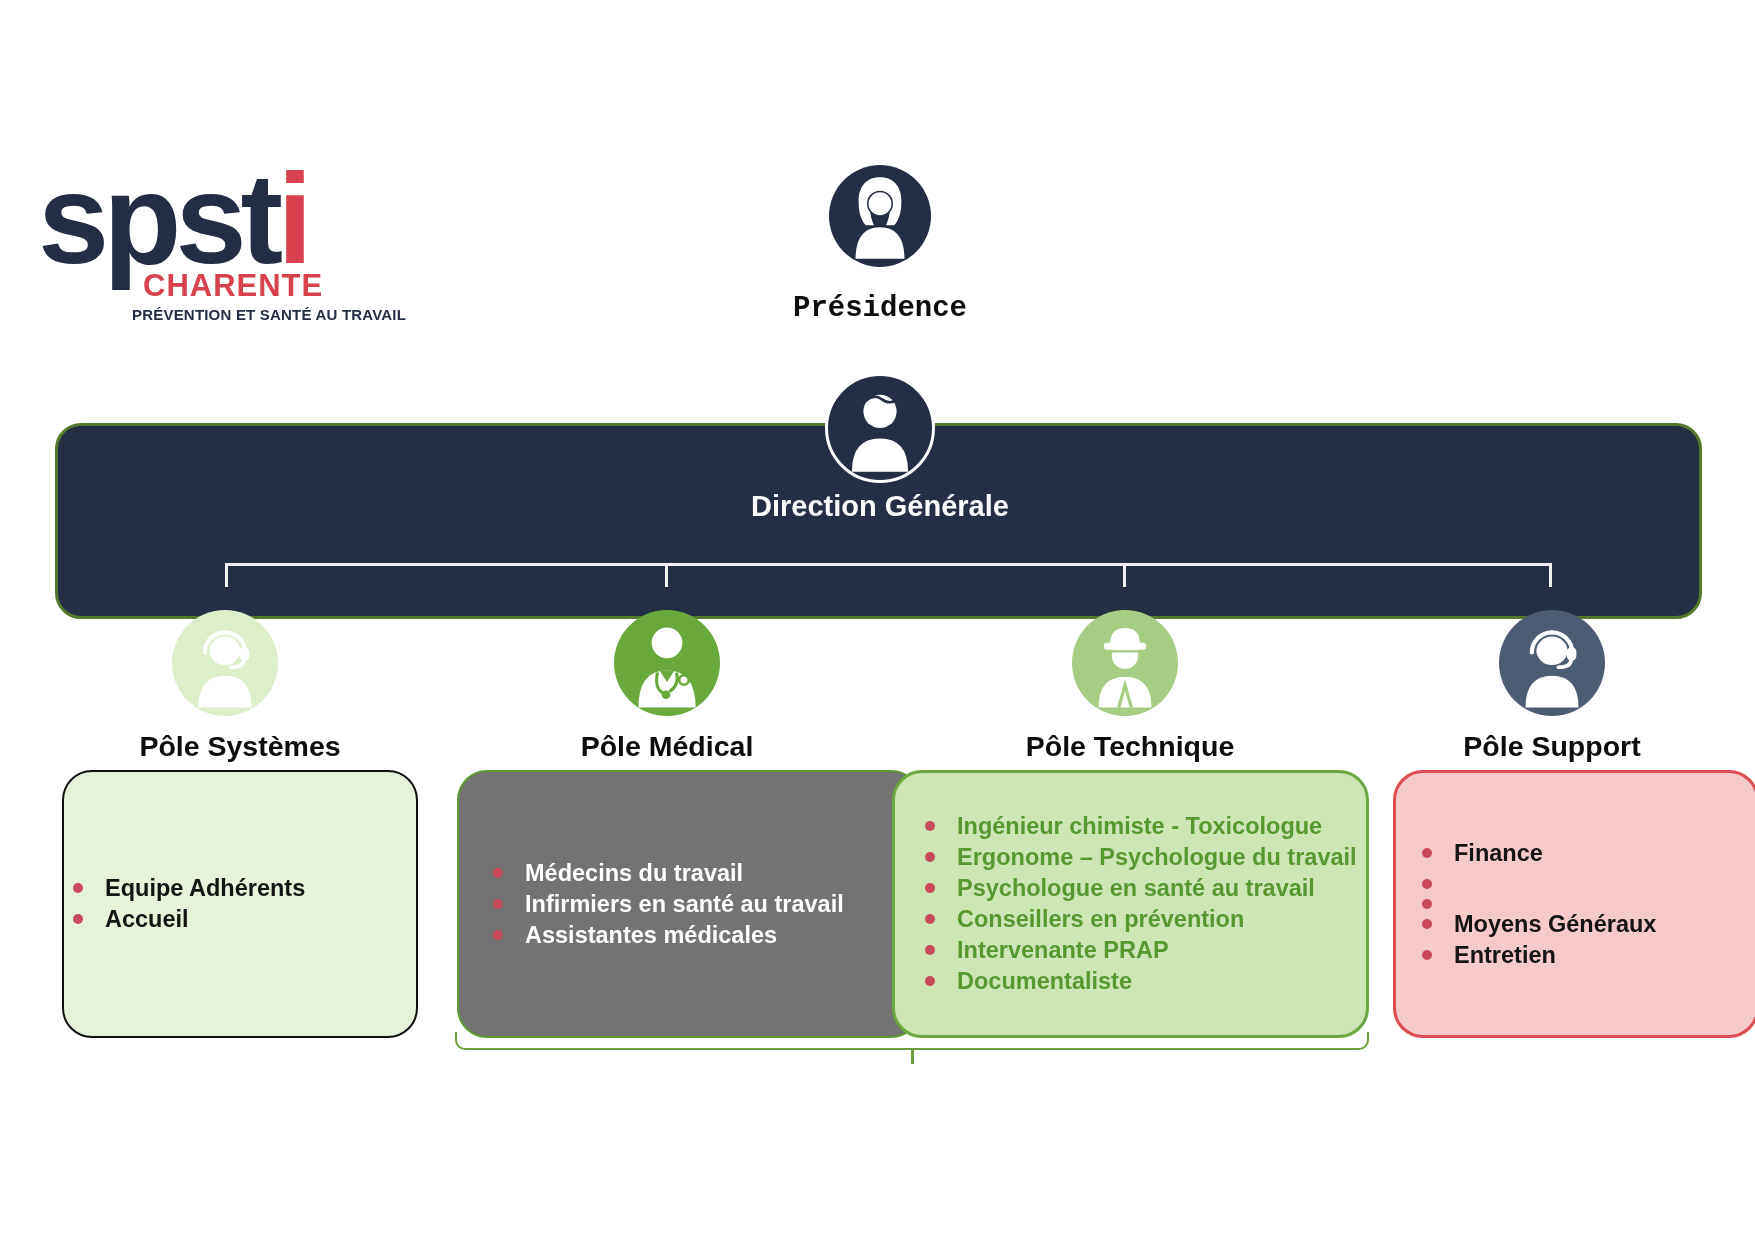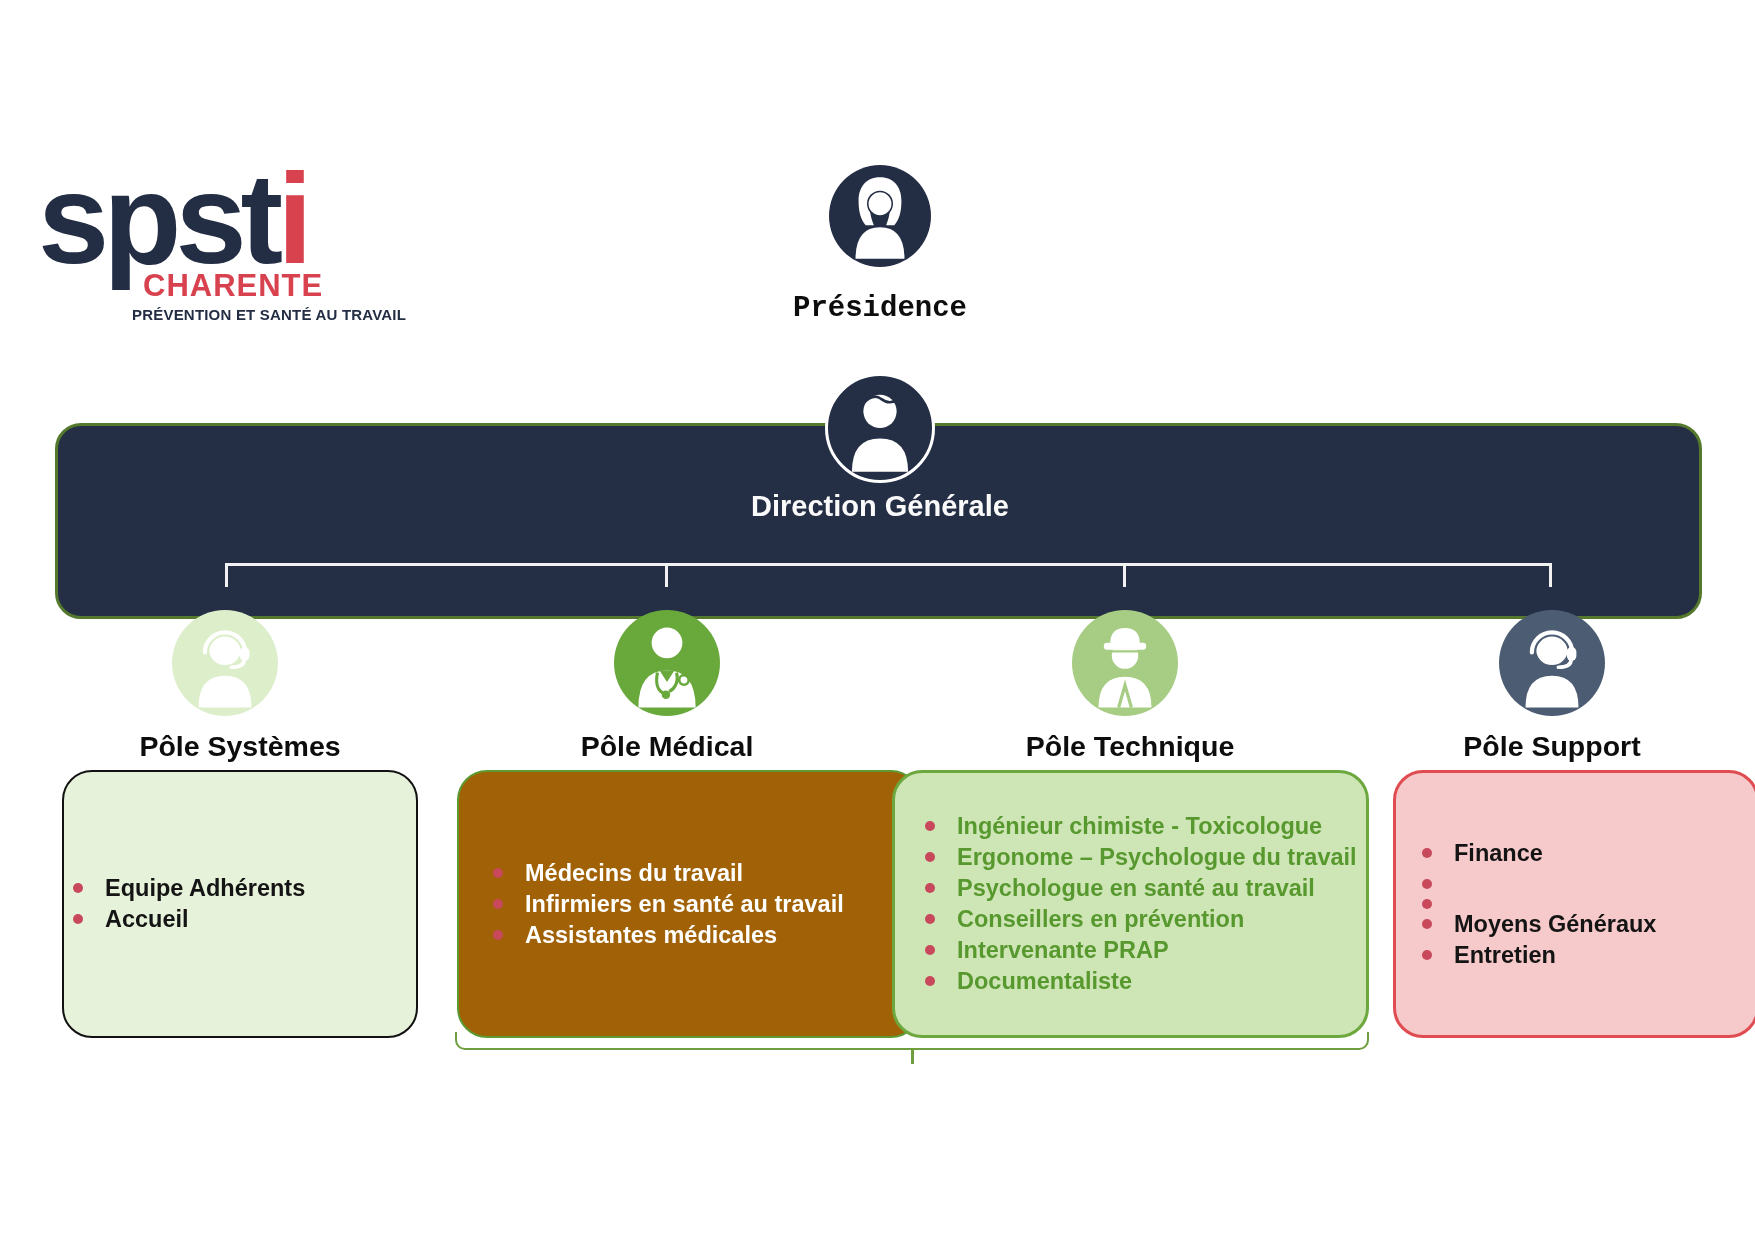--- a/index.html
+++ b/index.html
@@ -39,21 +39,21 @@
           background:#242e44;border:3px solid #54792c;border-radius:26px;}
   .connector{position:absolute;left:225px;top:563px;width:1327px;height:24px;
              border-top:3px solid #f2f2f2;}
   .tick{position:absolute;top:0;width:3px;height:21px;background:#f2f2f2;}
   .tick.t1{left:0;} .tick.t2{left:440px;} .tick.t3{left:898px;} .tick.t4{right:0;}
 
   
   .pole-box{position:absolute;top:770px;height:268px;box-sizing:border-box;border-radius:30px;
             display:flex;align-items:center;}
   .box-a{left:62px;width:356px;background:#e6f2d9;border:2.5px solid #111111;}
-  .box-m{left:457px;width:464px;background:#a16207;border:2.5px solid #5c9a31;}
+  .box-m{left:457px;width:464px;background:#737373;border:2.5px solid #5c9a31;}
   .box-t{left:892px;width:477px;background:#cee5b5;border:3px solid #6ca83e;}
   .box-s{left:1393px;width:366px;background:#f6c9cb;border:3px solid #df4c52;}
 
   .pole-list{list-style:none;margin:0;width:100%;padding:0 8px 0 26px;}
   .box-a .pole-list{padding-left:9px;} .box-m .pole-list{padding-left:34px;}
   .box-t .pole-list{padding-left:30px;} .box-s .pole-list{padding-left:26px;}
   .pole-list li{display:flex;align-items:flex-start;font-weight:bold;font-size:23.5px;line-height:31px;}
   .bullet{flex:0 0 10px;width:10px;height:10px;border-radius:50%;background:#c8485c;margin:10px 22px 0 0;}
   .box-a .li-text{color:#141414;} .box-m .li-text{color:#ffffff;}
   .box-t .li-text{color:#58992f;} .box-s .li-text{color:#141414;}

